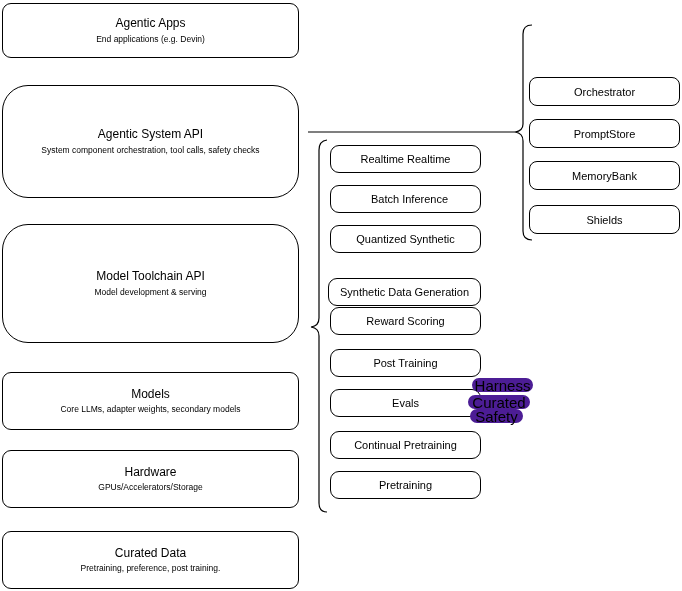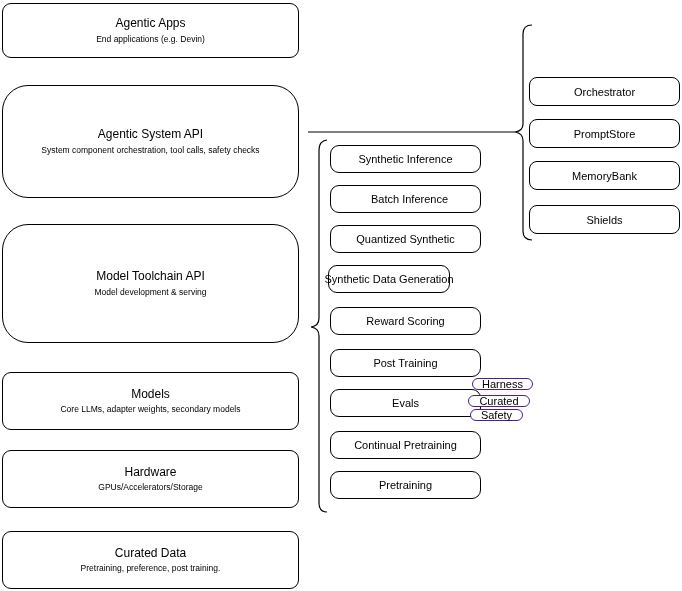--- a/index.html
+++ b/index.html
@@ -23,40 +23,40 @@
   #n-hw     { top:450px; height:58px;  border-radius:9px;  }
   #n-data   { top:531px; height:58px;  border-radius:9px;  }
 
   .mid-box {
     left:330px; width:151px; height:28px; border-radius:9px;
     font-size:11px; white-space:nowrap;
   }
   #m-realtime  { top:145px; }
   #m-batch     { top:185px;padding-left:8px; }
   #m-quant     { top:225px; }
-  #m-synth     { top:265px; left:328px; width:122px; }
+  #m-synth     { top:278px; left:328px; width:153px; }
   #m-reward    { top:307px; }
   #m-post      { top:349px; }
   #m-evals     { top:389px; }
   #m-continual { top:431px; }
   #m-pretrain  { top:471px; }
 
   .right-box {
     left:529px; width:151px; height:29px; border-radius:8px;
     font-size:11px; white-space:nowrap;
   }
   #r-assistant { top:35px;  }
   #r-orch      { top:77px;  }
   #r-prompt    { top:119px; }
   #r-memory    { top:161px; }
   #r-shields   { top:205px; }
 
   .tag {
-    position:absolute; background:#ffffff; border:1px solid #4c1d95;
-    box-sizing:border-box; border-radius:7px; font-size:11px; line-height:1;
+    position:absolute; background:#ffffff; border:7px solid #4c1d95;
+    box-sizing:border-box; border-radius:7px; font-size:15px; line-height:1;
     display:flex; align-items:center; justify-content:center;
     z-index:3; white-space:nowrap;
   }
   #t-harness  { left:472px; top:378px; width:61px; height:12px; }
   #t-evaldata { left:468px; top:395px; width:62px; height:12px; }
   #t-safety   { left:470px; top:409px; width:53px; height:12px; }
 
   .overlay {
     position:absolute; left:0; top:0; width:682px; height:591px;
     z-index:0; pointer-events:none;
@@ -92,21 +92,21 @@
   </div>
   <div class="box stack-box" id="n-hw">
     <div class="title">Hardware</div>
     <div class="subtitle">GPUs/Accelerators/Storage</div>
   </div>
   <div class="box stack-box" id="n-data">
     <div class="title">Curated Data</div>
     <div class="subtitle">Pretraining, preference, post training.</div>
   </div>
 
-  <div class="box mid-box" id="m-realtime">Synthetic Inference</div>
+  <div class="box mid-box" id="m-realtime">Realtime Realtime</div>
   <div class="box mid-box" id="m-batch">Batch Inference</div>
   <div class="box mid-box" id="m-quant">Quantized Synthetic</div>
   <div class="box mid-box" id="m-synth">Synthetic Data Generation</div>
   <div class="box mid-box" id="m-reward">Reward Scoring</div>
   <div class="box mid-box" id="m-post">Post Training</div>
   <div class="box mid-box" id="m-evals">Evals</div>
   <div class="box mid-box" id="m-continual">Continual Pretraining</div>
   <div class="box mid-box" id="m-pretrain">Pretraining</div>
 
   <div class="tag" id="t-harness">Harness</div>

